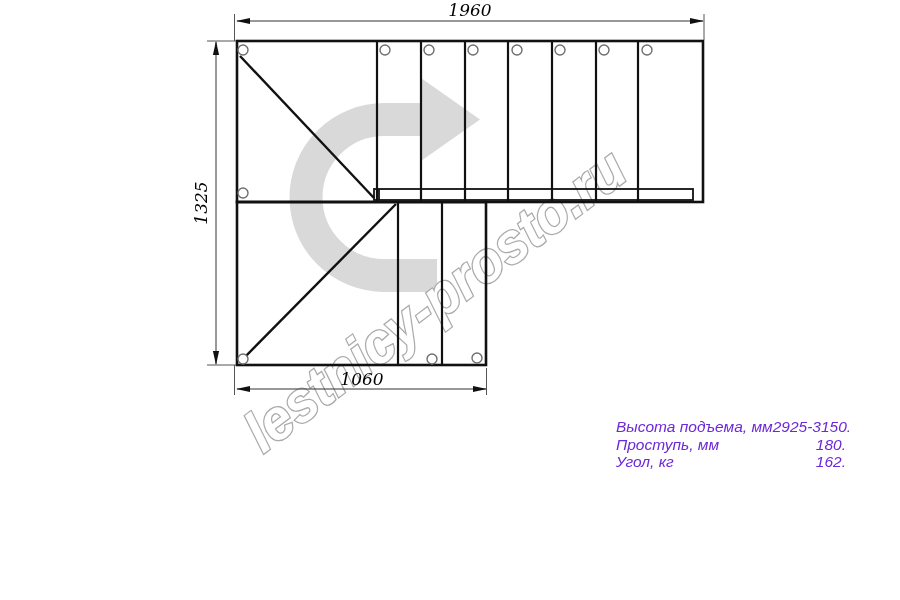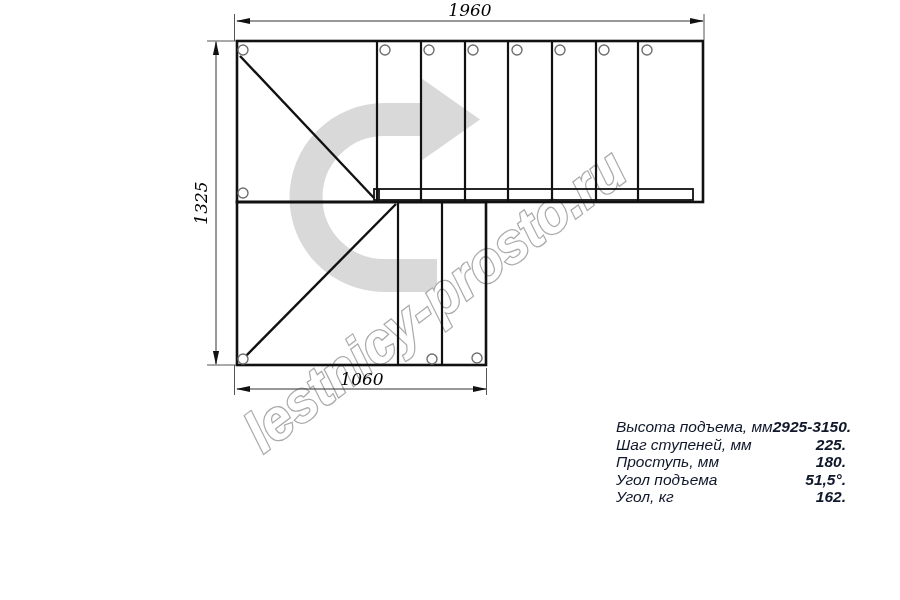--- a/index.html
+++ b/index.html
@@ -11,24 +11,24 @@
     font-family:"Liberation Sans",sans-serif;
   }
   .plan-svg{position:absolute;left:0;top:0;}
   .specs{
     position:absolute;
     left:616px;top:418px;width:230px;
     font-family:"Liberation Sans",sans-serif;
     font-style:italic;
     font-size:15.5px;
     line-height:17.6px;
-    color:#0f172a;
+    color:#6d28d9;
   }
   .specs .row{display:flex;justify-content:space-between;white-space:nowrap;}
-  .specs .row .val{text-align:center;font-weight:bold;}
+  .specs .row .val{text-align:center;}
   .dim-text{
     font-family:"DejaVu Serif",serif;
     font-style:italic;
     fill:#000;
   }
   .wm{
     font-family:"Liberation Sans",sans-serif;
     font-weight:bold;
     font-style:italic;
     fill:#ffffff;
@@ -127,29 +127,21 @@
       </g>
     </g>
   </svg>
 
   <div class="specs">
     <div class="row">
       <span>Высота подъема, мм</span>
       <span class="val">2925-3150.</span>
     </div>
     <div class="row">
-      <span>Шаг ступеней, мм</span>
-      <span class="val">225.</span>
-    </div>
-    <div class="row">
       <span>Проступь, мм</span>
       <span class="val">180.</span>
-    </div>
-    <div class="row">
-      <span>Угол подъема</span>
-      <span class="val">51,5°.</span>
     </div>
     <div class="row">
       <span>Угол, кг</span>
       <span class="val">162.</span>
     </div>
   </div>
 </div>
 
 </body></html>

